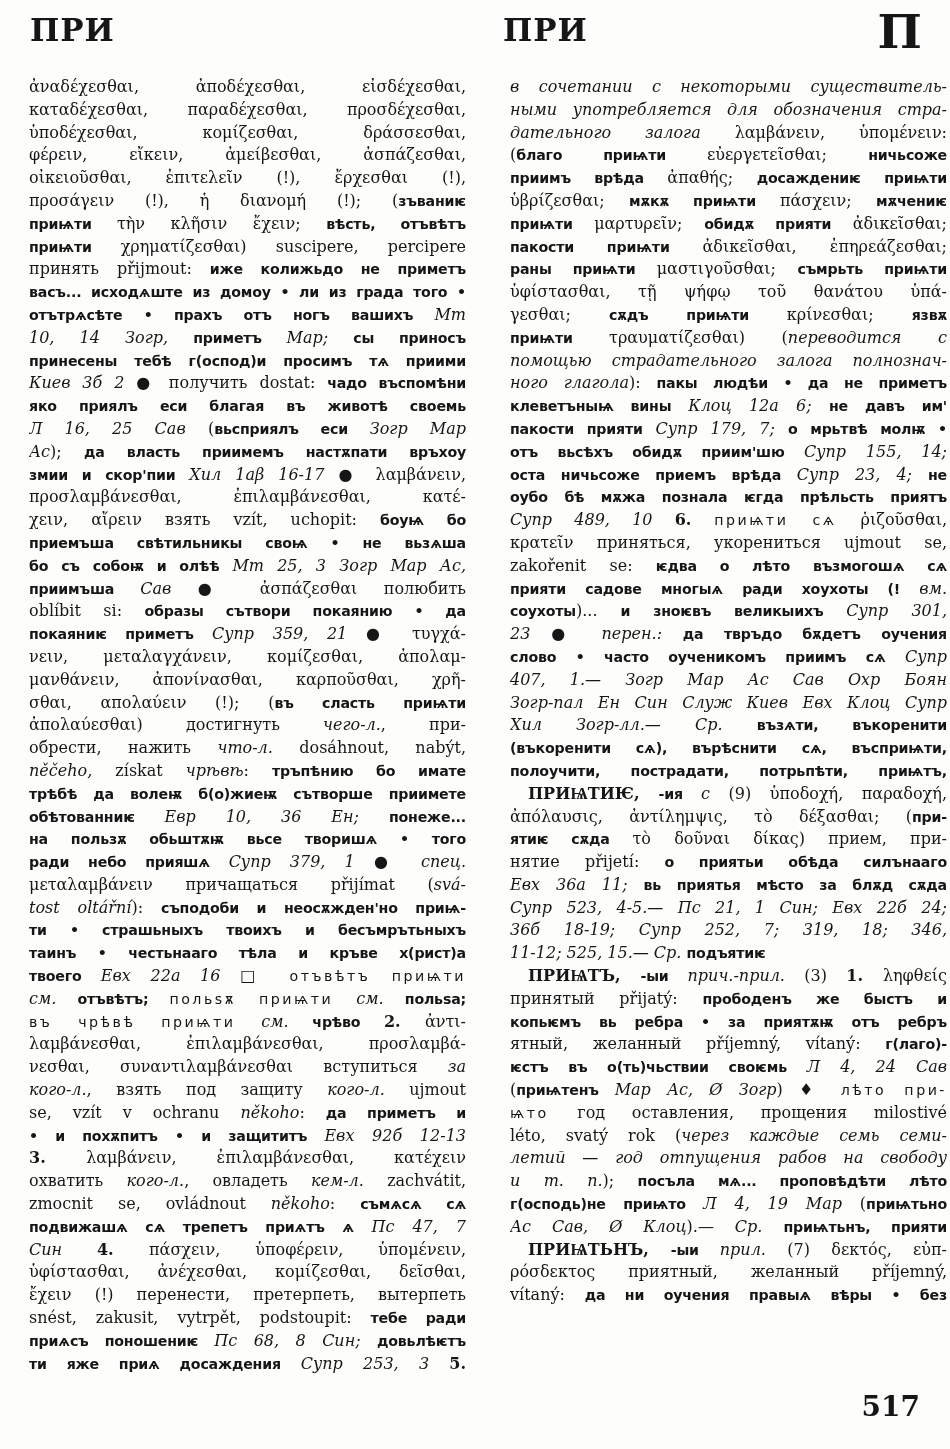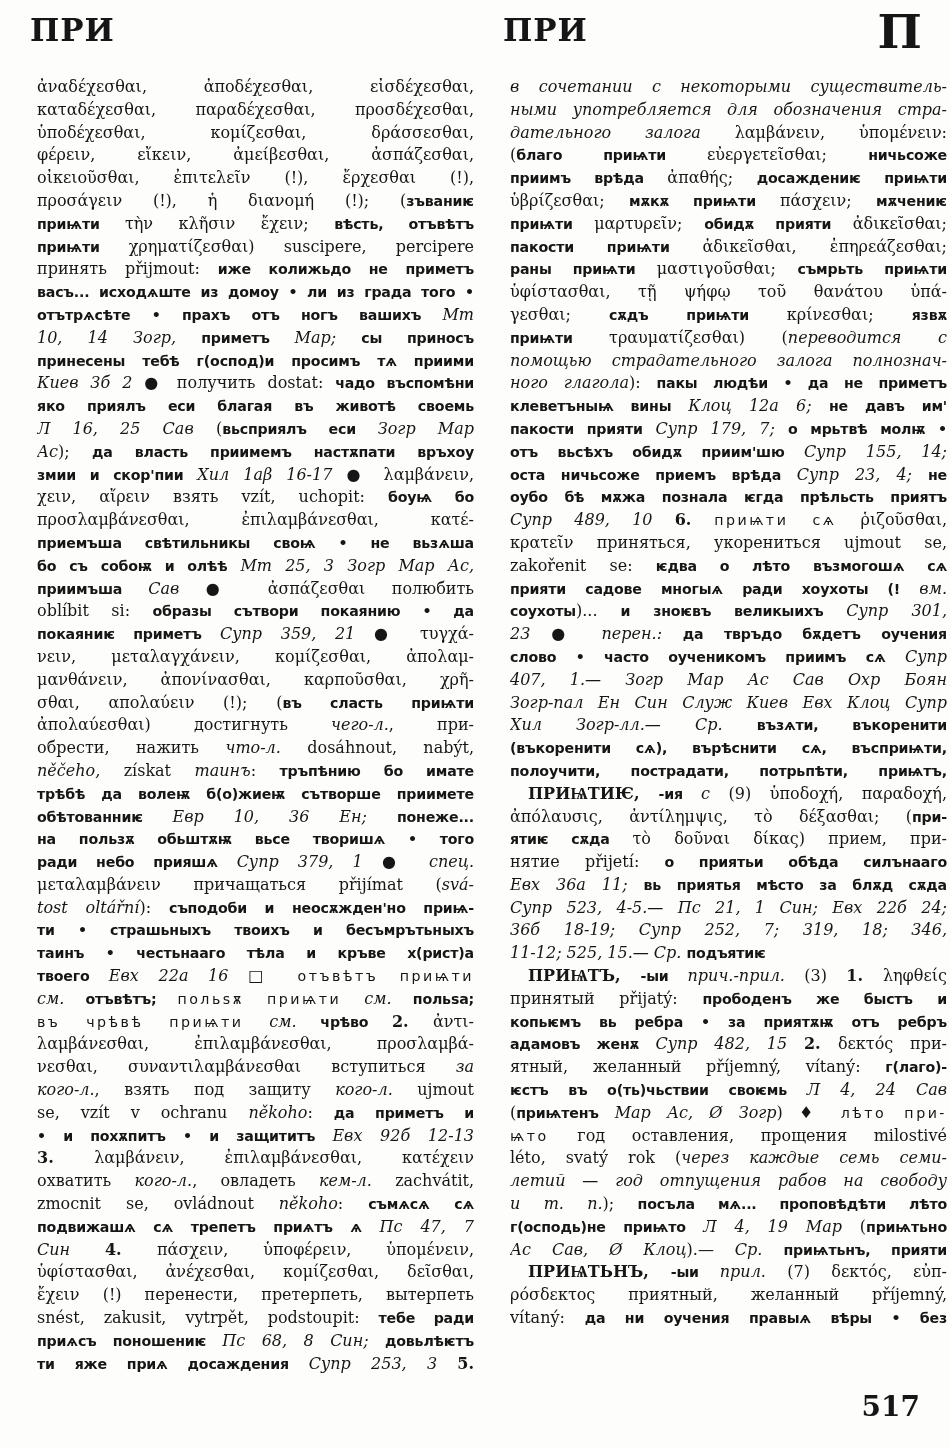--- a/index.html
+++ b/index.html
@@ -6,21 +6,21 @@
   body{
     width:950px;height:1449px;position:relative;
     background:#fdfdfb;color:#161616;
     font-family:"DejaVu Serif", serif;
     overflow:hidden;
   }
   .hdr-left{position:absolute;left:30px;top:12px;font-size:31px;font-weight:bold;letter-spacing:1px;}
   .hdr-center{position:absolute;left:503px;top:12px;font-size:31px;font-weight:bold;letter-spacing:1px;}
   .hdr-letter{position:absolute;right:28px;top:4px;font-size:47px;font-weight:bold;}
   .col{position:absolute;top:76px;width:437px;}
-  .col.left{left:29px;margin-left:8px;}
+  .col.left{left:29px;}
   .col.right{left:486px;margin-left:24px;}
   .line{
     height:22.8px;line-height:22.8px;font-size:16px;
     text-align:justify;text-align-last:justify;-moz-text-align-last:justify;
     overflow:hidden;white-space:normal;
   }
   .line.nj{text-align-last:left;-moz-text-align-last:left;}
   .line.ind{text-indent:18px;}
   .st-r{}
   .st-i{font-style:italic;}
@@ -48,33 +48,33 @@
       <div class="line"><span class="st-r">принять přijmout: </span><span class="st-b">иже колижьдо не приметъ</span></div>
       <div class="line"><span class="st-b">васъ... исходѧште из домоу • ли из града того •</span></div>
       <div class="line"><span class="st-b">отътрѧсѣте • прахъ отъ ногъ вашихъ </span><span class="st-i">Мт</span></div>
       <div class="line"><span class="st-i">10, 14 Зогр, </span><span class="st-b">приметъ </span><span class="st-i">Мар; </span><span class="st-b">сы приносъ</span></div>
       <div class="line"><span class="st-b">принесены тебѣ г(оспод)и просимъ тѧ приими</span></div>
       <div class="line"><span class="st-i">Киев 3б 2 </span><span class="st-r">● получить dostat: </span><span class="st-b">чадо въспомѣни</span></div>
       <div class="line"><span class="st-b">яко приялъ еси благая въ животѣ своемь</span></div>
       <div class="line"><span class="st-i">Л 16, 25 Сав </span><span class="st-r">(</span><span class="st-b">вьсприялъ еси </span><span class="st-i">Зогр Мар</span></div>
       <div class="line"><span class="st-i">Ас</span><span class="st-r">); </span><span class="st-b">да власть приимемъ настѫпати връхоу</span></div>
       <div class="line"><span class="st-b">змии и скор'пии </span><span class="st-i">Хил 1аβ 16-17 </span><span class="st-r">● λαμβάνειν,</span></div>
+      <div class="line"><span class="st-r">προσλαμβάνεσθαι, ἐπιλαμβάνεσθαι, κατέ-</span></div>
       <div class="line"><span class="st-r">χειν, αἴρειν взять vzít, uchopit: </span><span class="st-b">боуѩ бо</span></div>
-      <div class="line"><span class="st-r">προσλαμβάνεσθαι, ἐπιλαμβάνεσθαι, κατέ-</span></div>
       <div class="line"><span class="st-b">приемъша свѣтильникы своѩ • не вьзѧша</span></div>
       <div class="line"><span class="st-b">бо съ собоѭ и олѣѣ </span><span class="st-i">Мт 25, 3 Зогр Мар Ас,</span></div>
       <div class="line"><span class="st-b">приимъша </span><span class="st-i">Сав </span><span class="st-r">● ἀσπάζεσθαι полюбить</span></div>
       <div class="line"><span class="st-r">oblíbit si: </span><span class="st-b">образы сътвори покаянию • да</span></div>
       <div class="line"><span class="st-b">покаяниѥ приметъ </span><span class="st-i">Супр 359, 21 </span><span class="st-r">● τυγχά-</span></div>
       <div class="line"><span class="st-r">νειν, μεταλαγχάνειν, κομίζεσθαι, ἀπολαμ-</span></div>
       <div class="line"><span class="st-r">μανθάνειν, ἀπονίνασθαι, καρποῦσθαι, χρῆ-</span></div>
       <div class="line"><span class="st-r">σθαι, απολαύειν (!); (</span><span class="st-b">въ сласть приѩти</span></div>
       <div class="line"><span class="st-r">ἀπολαύεσθαι) достигнуть </span><span class="st-i">чего-л.</span><span class="st-r">, при-</span></div>
       <div class="line"><span class="st-r">обрести, нажить </span><span class="st-i">что-л. </span><span class="st-r">dosáhnout, nabýt,</span></div>
-      <div class="line"><span class="st-i">něčeho, </span><span class="st-r">získat </span><span class="st-i">таинъ</span><span class="st-r">: </span><span class="st-b">тръпѣнию бо имате</span></div>
+      <div class="line"><span class="st-i">něčeho, </span><span class="st-r">získat </span><span class="st-i">чрѣвѣ</span><span class="st-r">: </span><span class="st-b">тръпѣнию бо имате</span></div>
       <div class="line"><span class="st-b">трѣбѣ да волеѭ б(о)жиеѭ сътворше приимете</span></div>
       <div class="line"><span class="st-b">обѣтованниѥ </span><span class="st-i">Евр 10, 36 Ен; </span><span class="st-b">понеже...</span></div>
       <div class="line"><span class="st-b">на пользѫ обьштѫѭ вьсе творишѧ • того</span></div>
       <div class="line"><span class="st-b">ради небо прияшѧ </span><span class="st-i">Супр 379, 1 </span><span class="st-r">● </span><span class="st-i">спец.</span></div>
       <div class="line"><span class="st-r">μεταλαμβάνειν причащаться přijímat (</span><span class="st-i">svá-</span></div>
       <div class="line"><span class="st-i">tost oltářní</span><span class="st-r">): </span><span class="st-b">съподоби и неосѫжден'но приѩ-</span></div>
       <div class="line"><span class="st-b">ти • страшьныхъ твоихъ и бесъмрътьныхъ</span></div>
       <div class="line"><span class="st-b">таинъ • честьнааго тѣла и кръве х(рист)а</span></div>
       <div class="line"><span class="st-b">твоего </span><span class="st-i">Евх 22а 16 </span><span class="st-r">□ </span><span class="st-s">отъвѣтъ приѩти</span></div>
       <div class="line"><span class="st-i">см. </span><span class="st-b">отъвѣтъ; </span><span class="st-s">польѕѫ приѩти </span><span class="st-i">см. </span><span class="st-b">польѕа;</span></div>
@@ -131,21 +131,20 @@
       <div class="line"><span class="st-r">ἀπόλαυσις, ἀντίλημψις, τὸ δέξασθαι; (</span><span class="st-b">при-</span></div>
       <div class="line"><span class="st-b">ятиѥ сѫда </span><span class="st-r">τὸ δοῦναι δίκας) прием, при-</span></div>
       <div class="line"><span class="st-r">нятие přijetí: </span><span class="st-b">о приятьи обѣда силънааго</span></div>
       <div class="line"><span class="st-i">Евх 36а 11; </span><span class="st-b">вь приятья мѣсто за блѫд сѫда</span></div>
       <div class="line"><span class="st-i">Супр 523, 4-5.— Пс 21, 1 Син; Евх 22б 24;</span></div>
       <div class="line"><span class="st-i">36б 18-19; Супр 252, 7; 319, 18; 346,</span></div>
       <div class="line nj"><span class="st-i">11-12; 525, 15.— Ср. </span><span class="st-b">подъятиѥ</span></div>
       <div class="line ind"><span class="st-h">ПРИѨТЪ, </span><span class="st-b">-ыи </span><span class="st-i">прич.-прил. </span><span class="st-r">(3) </span><span class="st-h">1. </span><span class="st-r">ληφθείς</span></div>
       <div class="line"><span class="st-r">принятый přijatý: </span><span class="st-b">прободенъ же быстъ и</span></div>
       <div class="line"><span class="st-b">копьѥмъ вь ребра • за приятѫѭ отъ ребръ</span></div>
-      <div class="line"><span class="st-b">адамовъ женѫ </span><span class="st-i">Супр 482, 15 </span><span class="st-h">2. </span><span class="st-r">δεκτός при-</span></div>
       <div class="line"><span class="st-r">ятный, желанный příjemný, vítaný: </span><span class="st-b">г(лаго)-</span></div>
       <div class="line"><span class="st-b">ѥстъ въ о(ть)чьствии своѥмь </span><span class="st-i">Л 4, 24 Сав</span></div>
       <div class="line"><span class="st-r">(</span><span class="st-b">приѩтенъ </span><span class="st-i">Мар Ас, Ø Зогр</span><span class="st-r">) ♦ </span><span class="st-s">лѣто при-</span></div>
       <div class="line"><span class="st-s">ѩто </span><span class="st-r">год оставления, прощения milostivé</span></div>
       <div class="line"><span class="st-r">léto, svatý rok (</span><span class="st-i">через каждые семь семи-</span></div>
       <div class="line"><span class="st-i">летий — год отпущения рабов на свободу</span></div>
       <div class="line"><span class="st-i">и т. п.</span><span class="st-r">); </span><span class="st-b">посъла мѧ... проповѣдѣти лѣто</span></div>
       <div class="line"><span class="st-b">г(осподь)не приѩто </span><span class="st-i">Л 4, 19 Мар </span><span class="st-r">(</span><span class="st-b">приѩтьно</span></div>
       <div class="line"><span class="st-i">Ас Сав, Ø Клоц</span><span class="st-r">).— </span><span class="st-i">Ср. </span><span class="st-b">приѩтьнъ, прияти</span></div>
       <div class="line ind"><span class="st-h">ПРИѨТЬНЪ, </span><span class="st-b">-ыи </span><span class="st-i">прил. </span><span class="st-r">(7) δεκτός, εὐπ-</span></div>

